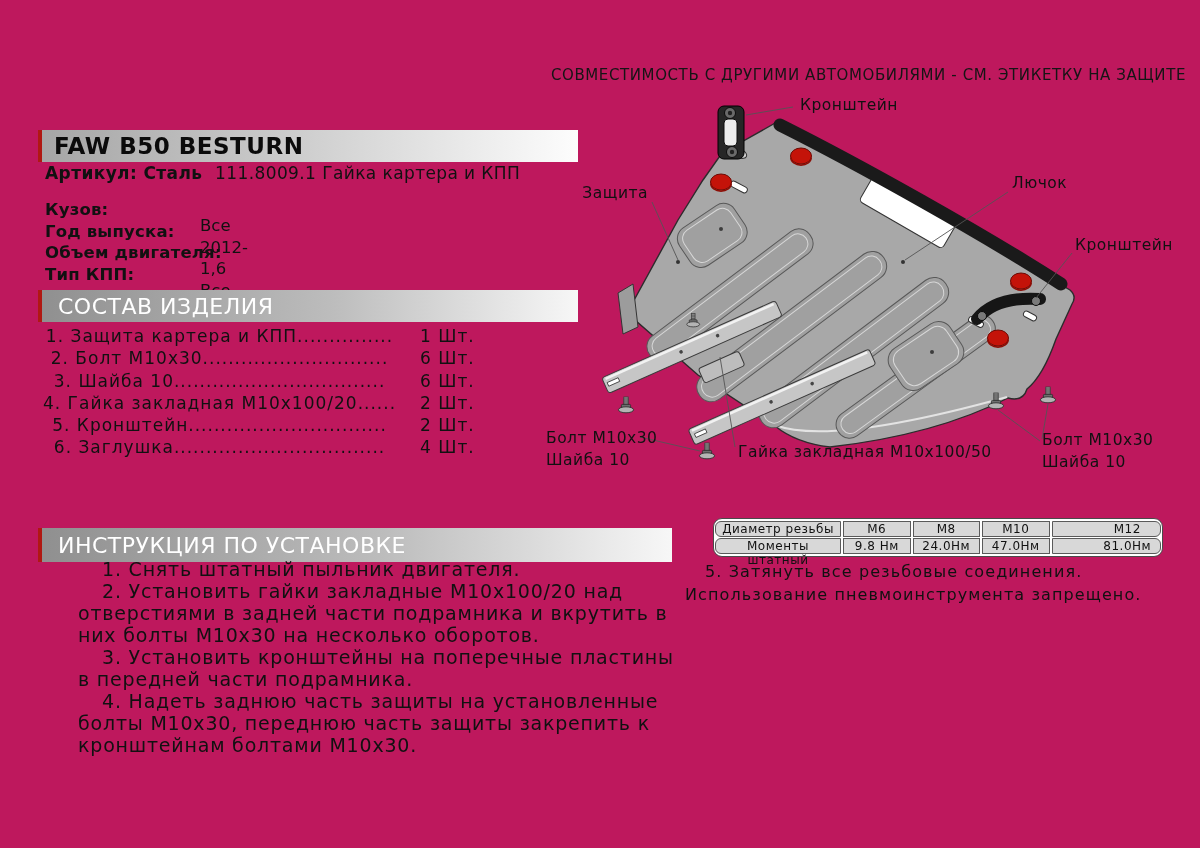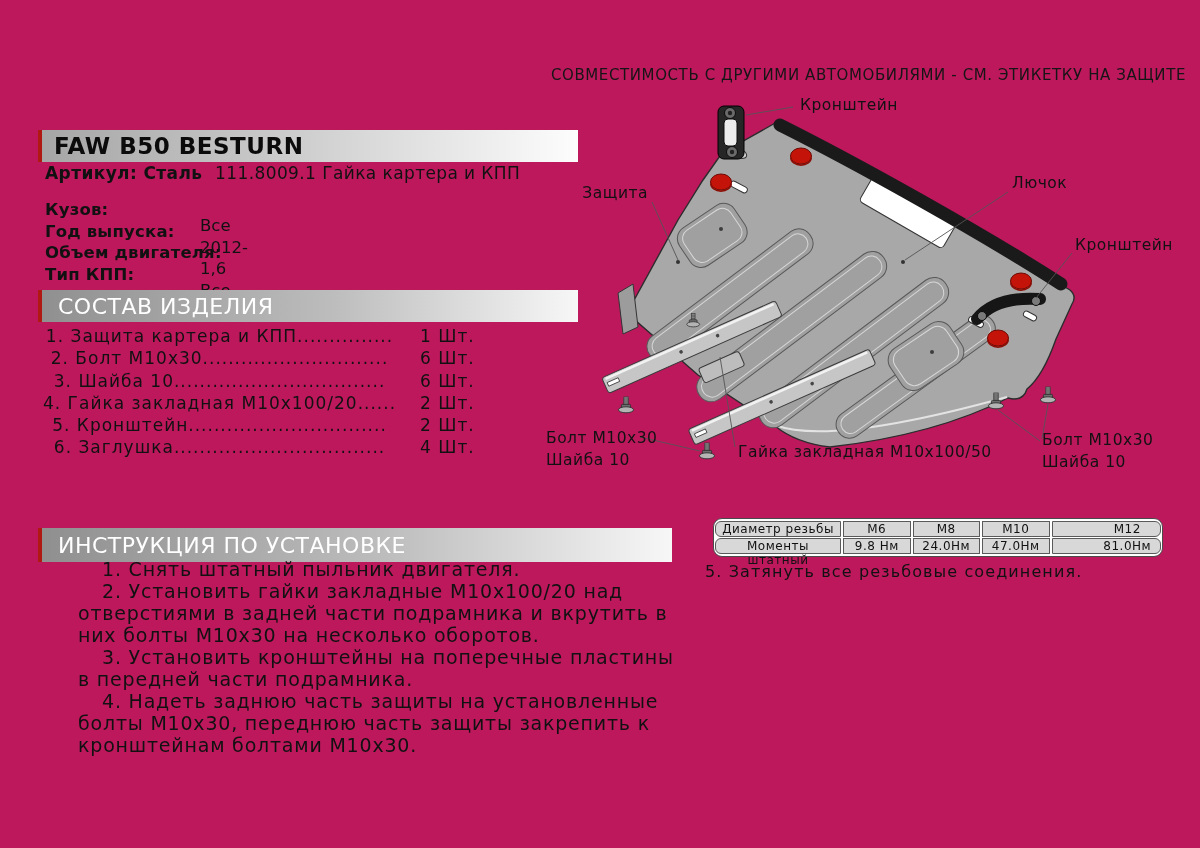--- a/index.html
+++ b/index.html
@@ -134,20 +134,21 @@
       <span class="tcell c0">Моменты штатный</span>
       <span class="tcell cv">9.8 Нм</span>
       <span class="tcell cv">24.0Нм</span>
       <span class="tcell cv">47.0Нм</span>
       <span class="tcell cv">81.0Нм</span>
     </div>
   </div>
 
   <div class="step5">
     <p class="first">5. Затянуть все резьбовые соединения.</p>
+    <p>Использование пневмоинструмента запрещено.</p>
   </div>
 
   <svg class="diagram" width="670" height="420" viewBox="0 0 670 420">
     <defs>
       <g id="bolt">
         <rect x="-2.2" y="-12" width="4.4" height="8" fill="#9a9a9a" stroke="#3a3a3a" stroke-width="0.8"></rect>
         <line x1="-2.2" y1="-10" x2="2.2" y2="-10" stroke="#3a3a3a" stroke-width="0.8"></line>
         <line x1="-2.2" y1="-8" x2="2.2" y2="-8" stroke="#3a3a3a" stroke-width="0.8"></line>
         <line x1="-2.2" y1="-6" x2="2.2" y2="-6" stroke="#3a3a3a" stroke-width="0.8"></line>
         <rect x="-4.6" y="-4.6" width="9.2" height="4.4" rx="1" fill="#6e6e6e" stroke="#2a2a2a" stroke-width="0.8"></rect>

